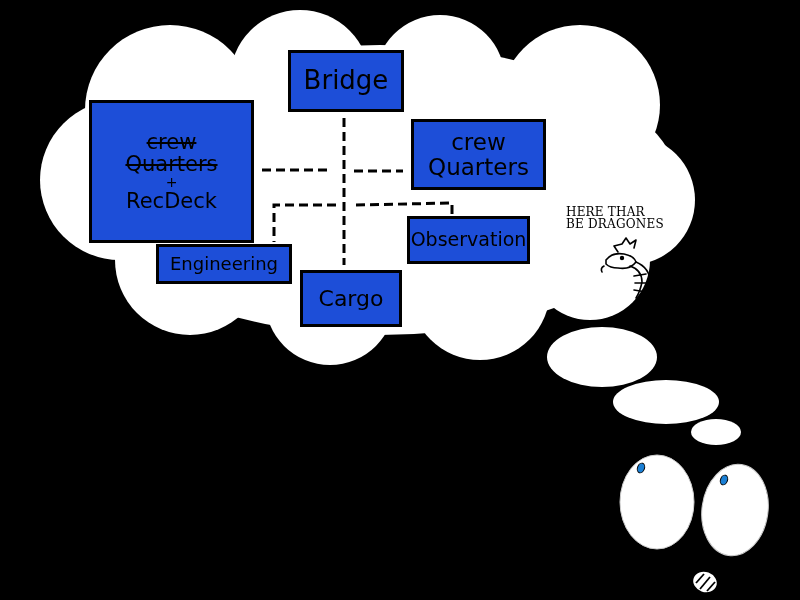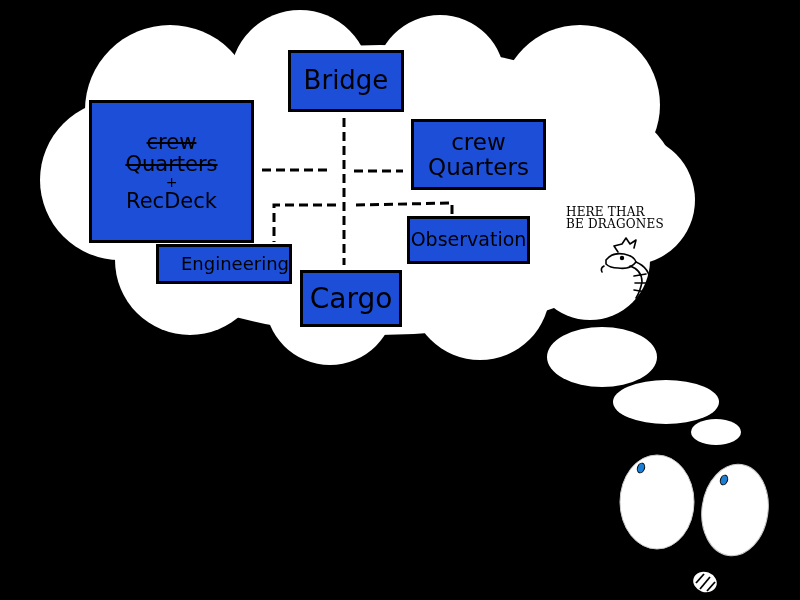--- a/index.html
+++ b/index.html
@@ -76,28 +76,28 @@
   <span class="struck">Quarters</span>
   <span style="font-size:14px;">+</span>
   <span>RecDeck</span>
 </div>
 
 <div class="box" style="left:411px;top:119px;width:135px;height:71px;font-size:23px;flex-direction:column;">
   <span>crew</span>
   <span>Quarters</span>
 </div>
 
-<div class="box" style="left:156px;top:244px;width:136px;height:40px;font-size:18px;justify-content:flex-end;">
+<div class="box" style="left:156px;top:244px;width:136px;height:40px;font-size:18px;">
   <span>Engineering</span>
 </div>
 
 <div class="box" style="left:407px;top:216px;width:123px;height:48px;font-size:19px;">
   <span>Observation</span>
 </div>
 
-<div class="box" style="left:300px;top:270px;width:102px;height:57px;font-size:28px;">
+<div class="box" style="left:300px;top:270px;width:102px;height:57px;font-size:22px;">
   <span>Cargo</span>
 </div>
 
 <div class="note">
   <div>HERE THAR</div>
   <div>BE DRAGONES</div>
 </div>
 
 </body></html>

